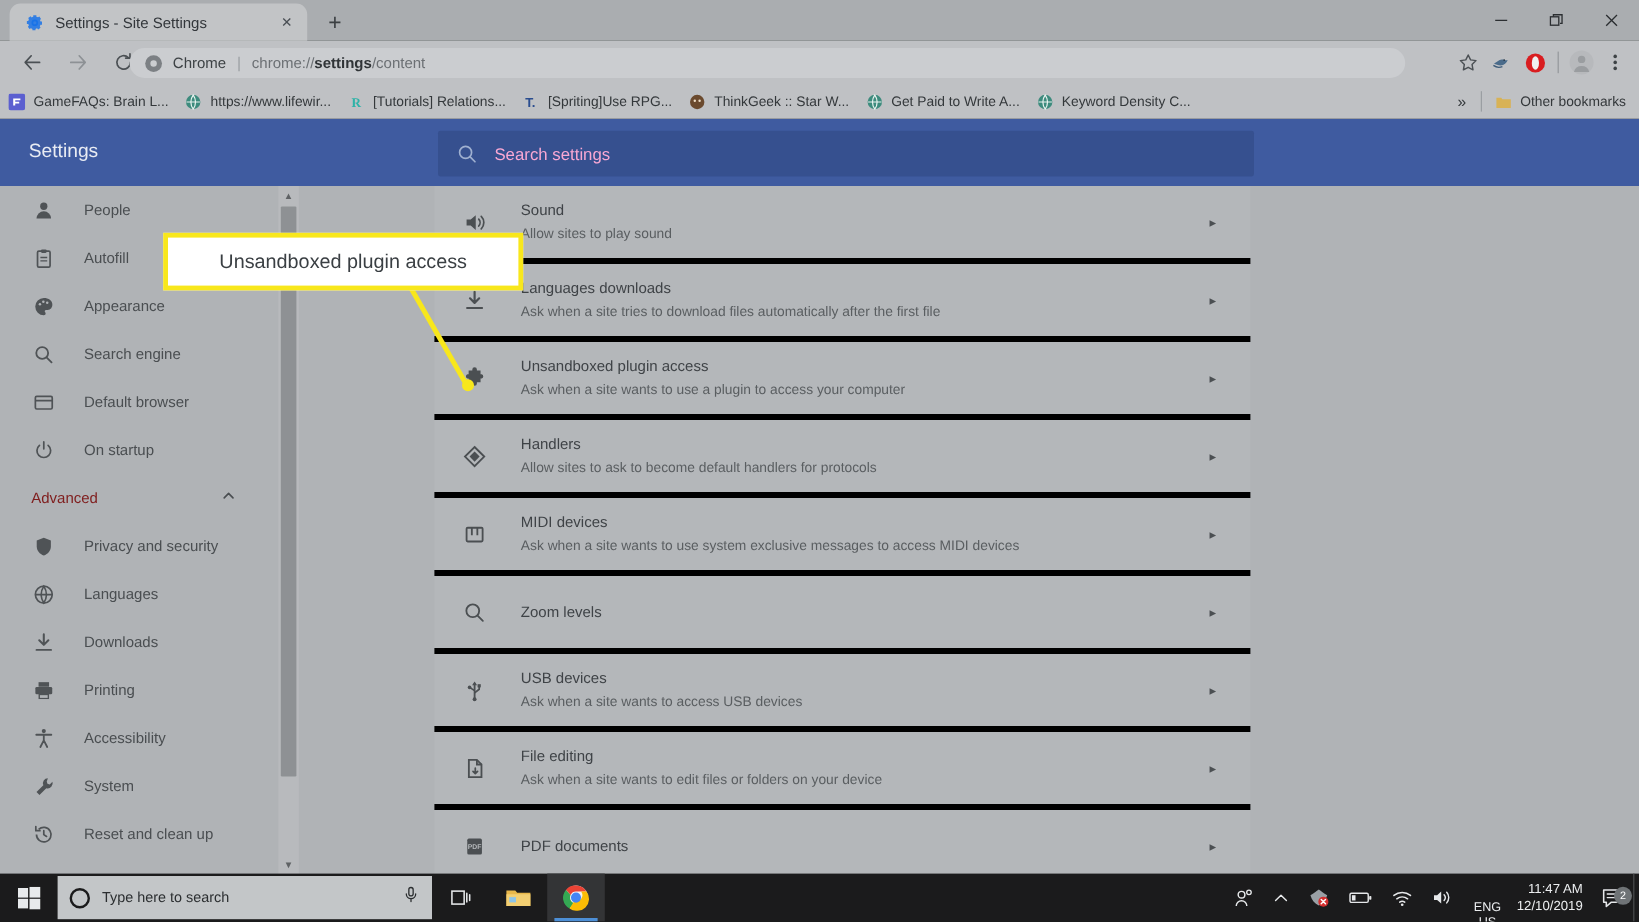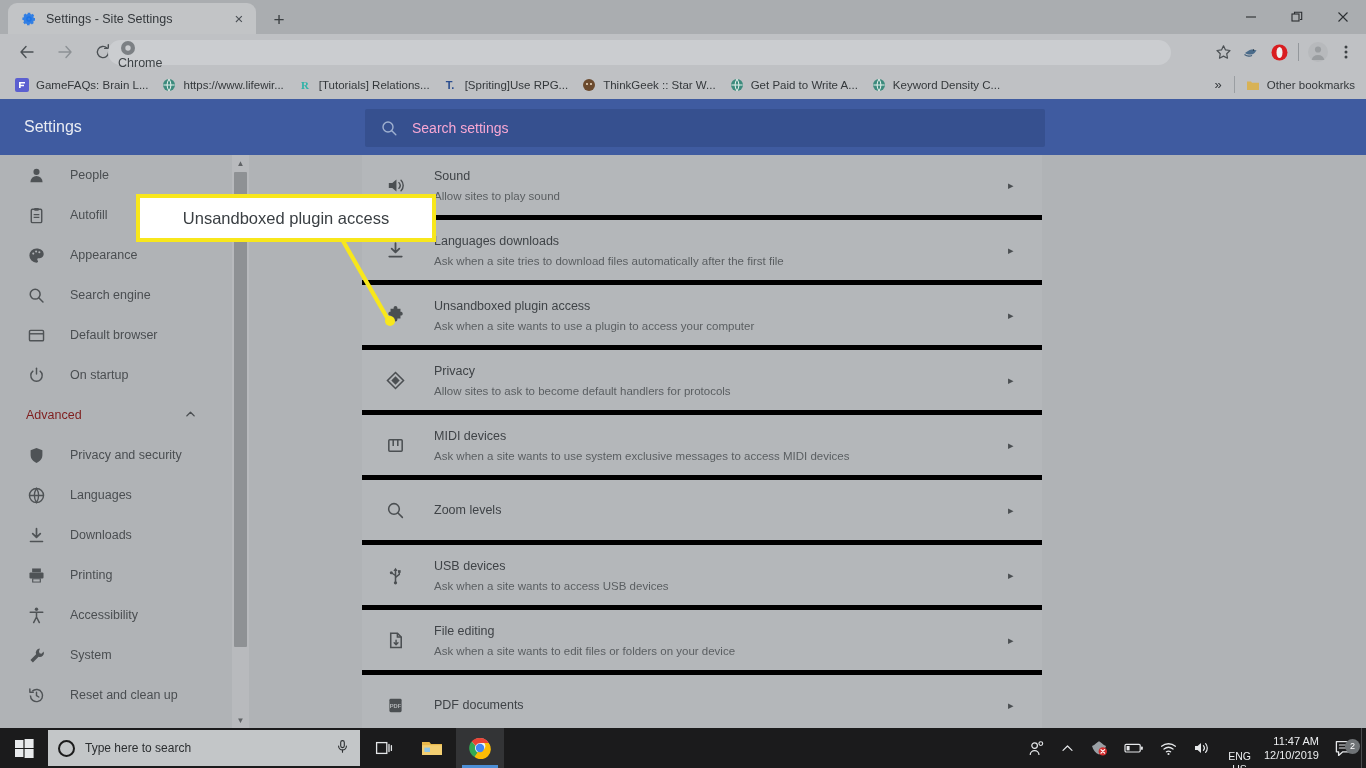--- a/index.html
+++ b/index.html
@@ -49,34 +49,34 @@
   .nav-btn {
     width: 30px; height: 30px; margin-left: 8px;
     display: flex; align-items: center; justify-content: center;
     color: #4b5054;
   }
   .nav-btn.first { margin-left: 12px; }
   .nav-btn.disabled { color: #8d9195; }
   .omnibox {
     position: absolute; left: 108px; top: 40px; width: 1063px; height: 25px;
     background: #cbcdd0; border-radius: 13px;
-    display: flex; align-items: flex-start; padding: 0 10px; flex-direction: column;
+    display: flex; align-items: center; padding: 0 10px;
   }
   .omni-icon { width: 16px; height: 16px; flex: 0 0 16px; margin: 0 8px 0 2px; }
   .omni-chrome { font-size: 12.5px; color: #3d4245; }
   .omni-sep { color: #9b9fa3; margin: 0 9px; font-size: 13px; }
   .omni-url { font-size: 12.5px; color: #6c7074; white-space: nowrap; }
   .omni-url b { color: #303437; font-weight: 700; }
   .tb-right { position: absolute; right: 6px; top: 38px; display: flex; align-items: center; }
   .tb-ico { width: 28px; height: 28px; display: flex; align-items: center; justify-content: center; }
   .tb-div { width: 1px; height: 18px; background: #93979b; margin: 0 5px; }
 
   .bookmarks {
     position: absolute; left: 0; top: 70px; width: 1366px; height: 29px;
-    background: #bfc1c4; display: flex; align-items: center; padding-left: 8px;
+    background: #bfc1c4; display: flex; align-items: center; 
   }
   .bm { display: flex; align-items: center; height: 22px; padding: 0 7px; white-space: nowrap; }
   .bm-ico { width: 14px; height: 14px; flex: 0 0 14px; margin-right: 7px; }
   .bm-label { font-size: 11.5px; color: #34383b; }
   .bm-right { position: absolute; right: 4px; top: 0; height: 29px; display: flex; align-items: center; }
   .chev2 { color: #34383b; font-size: 13px; padding: 0 8px; }
   .bm-vdiv { width: 1px; height: 17px; background: #9a9ea2; margin: 0 4px; }
 
   
   .page {
@@ -524,21 +524,21 @@
         </div>
 
         <div class="row">
           <span class="row-ico">
               <svg viewBox="0 0 22 22" width="21" height="21">
                 <path d="M11 2.6L19.4 11 11 19.4 2.6 11z" fill="none" stroke="#4b4f52" stroke-width="1.6"></path>
                 <path d="M11 6.6L15.4 11 11 15.4 6.6 11z" fill="#4b4f52"></path>
               </svg>
             </span>
           <span class="row-text">
-            <span class="row-title">Privacy</span>
+            <span class="row-title">Handlers</span>
             <span class="row-sub" style="display:block">Allow sites to ask to become default handlers for protocols</span>
           </span>
           <span class="row-arrow">▸</span>
         </div>
 
         <div class="row">
           <span class="row-ico">
               <svg viewBox="0 0 22 22" width="21" height="21">
                 <rect x="4" y="5" width="14" height="12" rx="1" fill="none" stroke="#4b4f52" stroke-width="1.6"></rect>
                 <path d="M8.6 5v6.6M13.4 5v6.6" stroke="#4b4f52" stroke-width="1.6"></path>

